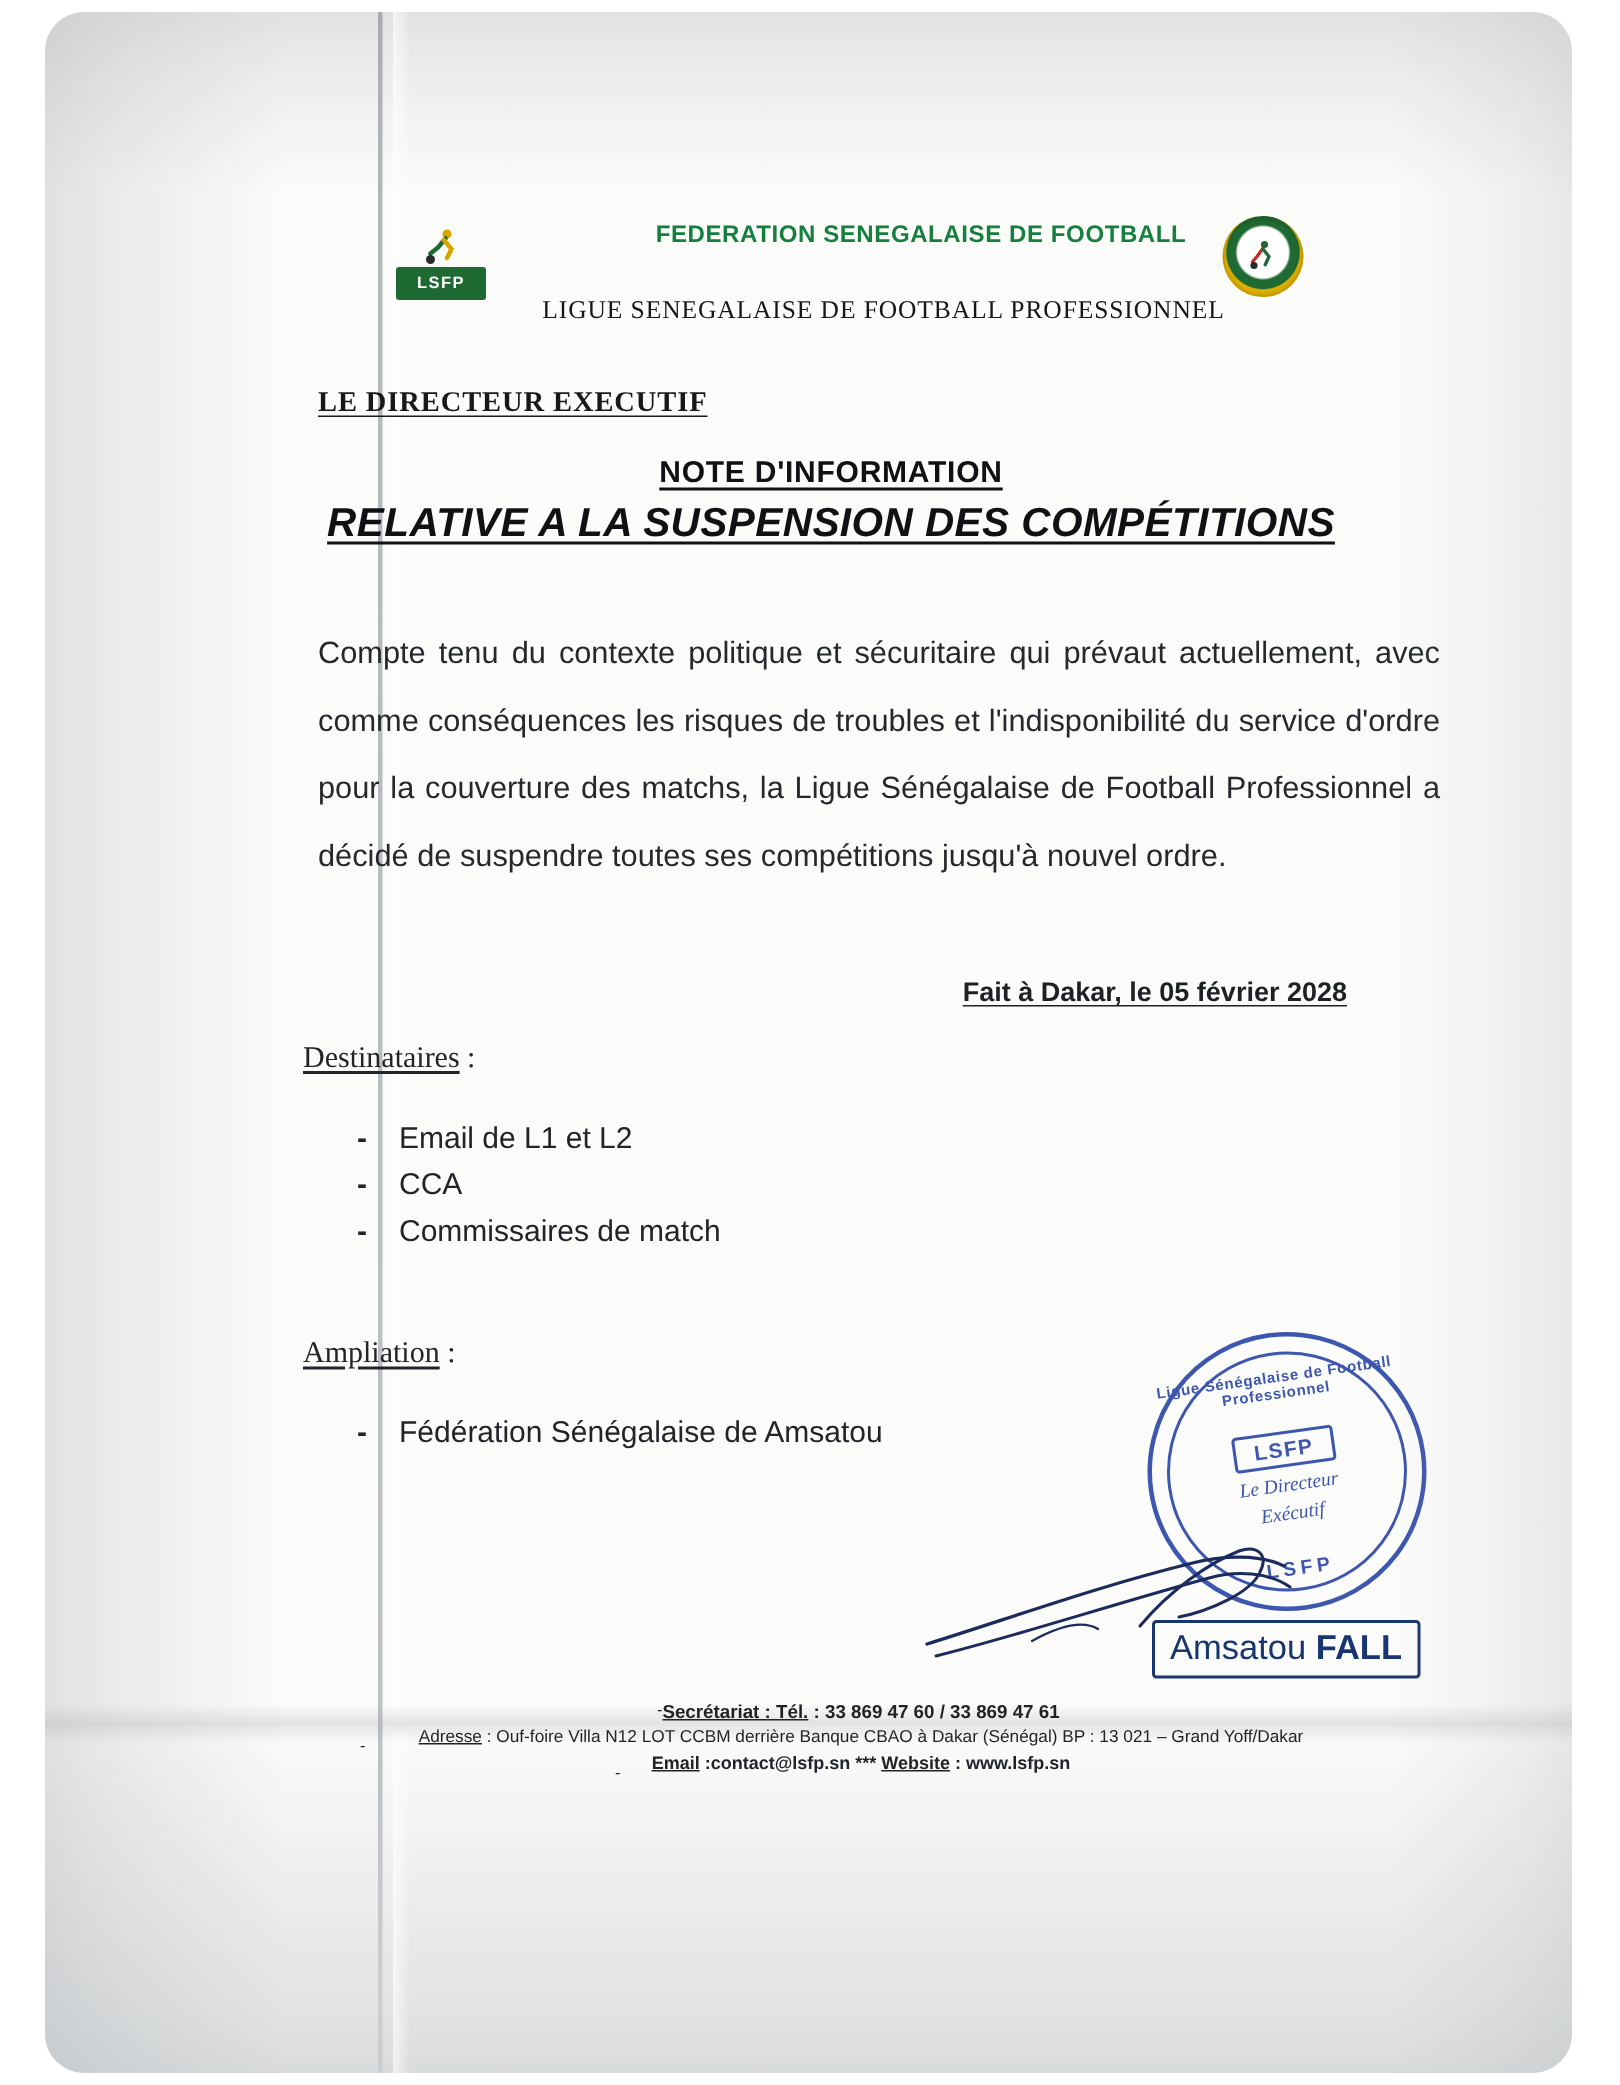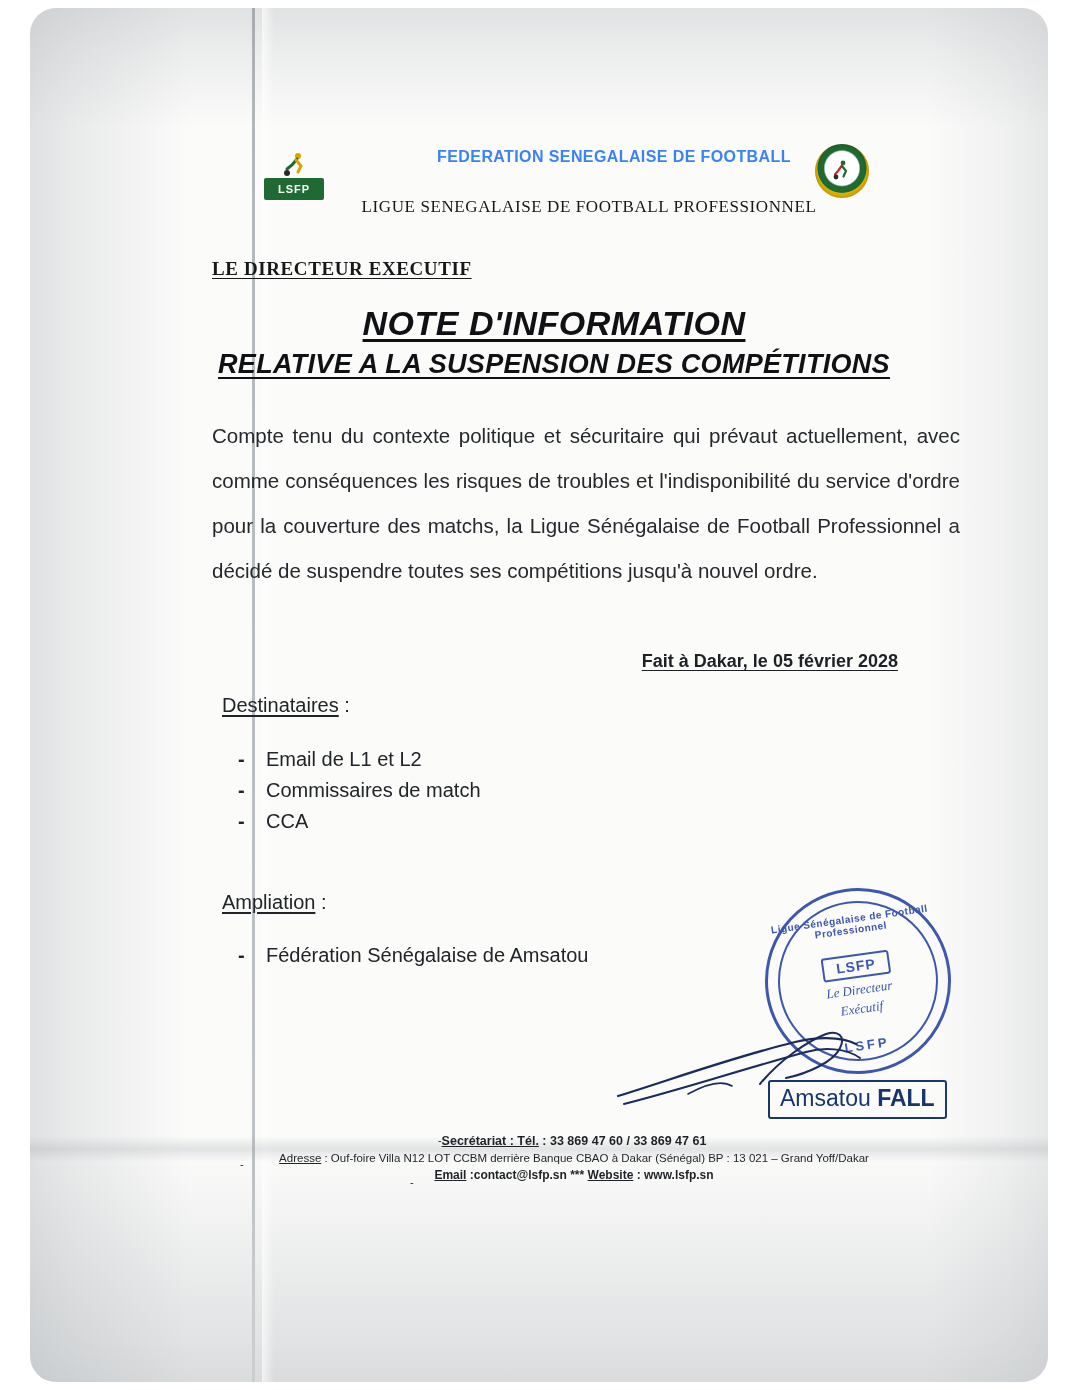--- a/index.html
+++ b/index.html
@@ -134,21 +134,21 @@
   }
   .fed-title {
     position: absolute;
     left: 330px;
     right: 180px;
     top: 8px;
     text-align: center;
     font-size: 16px;
     font-weight: bold;
     letter-spacing: 0.4px;
-    color: #3b82f6;
+    color: #15803d;
     font-family: "Liberation Sans", sans-serif;
   }
   .ligue-title {
     position: absolute;
     left: 300px;
     right: 200px;
     top: 57px;
     text-align: center;
     font-size: 17px;
     color: #171717;
@@ -191,23 +191,22 @@
   .note-title {
     position: absolute;
     left: 150px;
     right: 120px;
     top: 296px;
     text-align: center;
     color: #101114;
   }
   .note-title .l1 {
     font-family: "Liberation Sans", sans-serif;
-    font-size: 34px;
-    font-weight: bold;
-    font-style: italic;
+    font-size: 20px;
+    font-weight: bold;
     letter-spacing: 0.5px;
     text-decoration: underline;
     text-underline-offset: 4px;
   }
   .note-title .l2 {
     margin-top: 6px;
     font-family: "Liberation Sans", sans-serif;
     font-size: 27px;
     font-weight: bold;
     font-style: italic;
@@ -236,22 +235,22 @@
     font-family: "Liberation Sans", sans-serif;
     font-size: 18px;
     font-weight: bold;
     color: #1d2024;
     text-decoration: underline;
     text-underline-offset: 3px;
   }
 
   .sec-label {
     position: absolute;
-    left: 192px;
-    font-family: Liberation Sans, sans-serif;
+    left: 172px;
+    font-family: Liberation Serif, serif;
     font-size: 20px;
     color: #212428;
   }
   .sec-label .u {
     text-decoration: underline;
     text-underline-offset: 3px;
   }
   #destinataires-label { top: 686px; }
   #ampliation-label { top: 883px; }
 
@@ -451,22 +450,22 @@
 
     <div class="body-par">Compte tenu du contexte politique et sécuritaire qui prévaut actuellement, avec comme conséquences les risques de troubles et l'indisponibilité du service d'ordre pour la couverture des matchs, la Ligue Sénégalaise de Football Professionnel a décidé de suspendre toutes ses compétitions jusqu'à nouvel ordre.</div>
 
     <div class="fait-a">Fait à Dakar, le 05 février 2028</div>
 
     <div class="sec-label" id="destinataires-label">
       <span class="u">Destinataires</span><span> :</span>
     </div>
     <ul class="list" id="destinataires-list">
       <li>Email de L1 et L2</li>
+      <li>CCA</li>
       <li>Commissaires de match</li>
-      <li>CCA</li>
     </ul>
 
     <div class="sec-label" id="ampliation-label">
       <span class="u">Ampliation</span><span> :</span>
     </div>
     <ul class="list" id="ampliation-list">
       <li>Fédération Sénégalaise de Amsatou</li>
     </ul>
 
     <div class="stamp">

